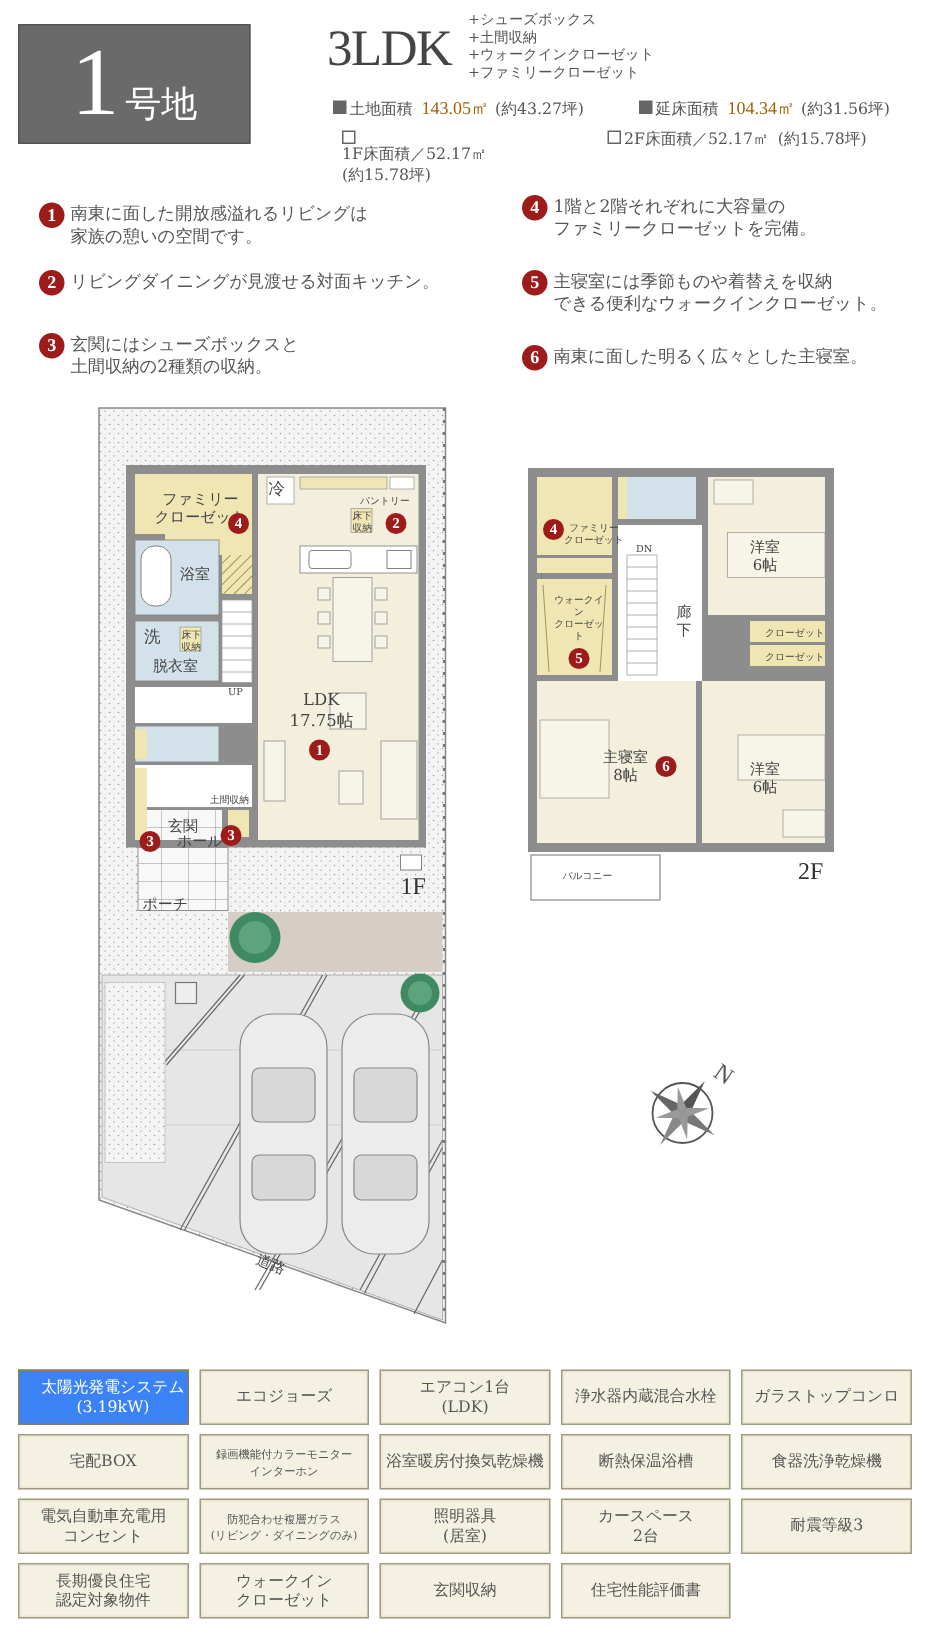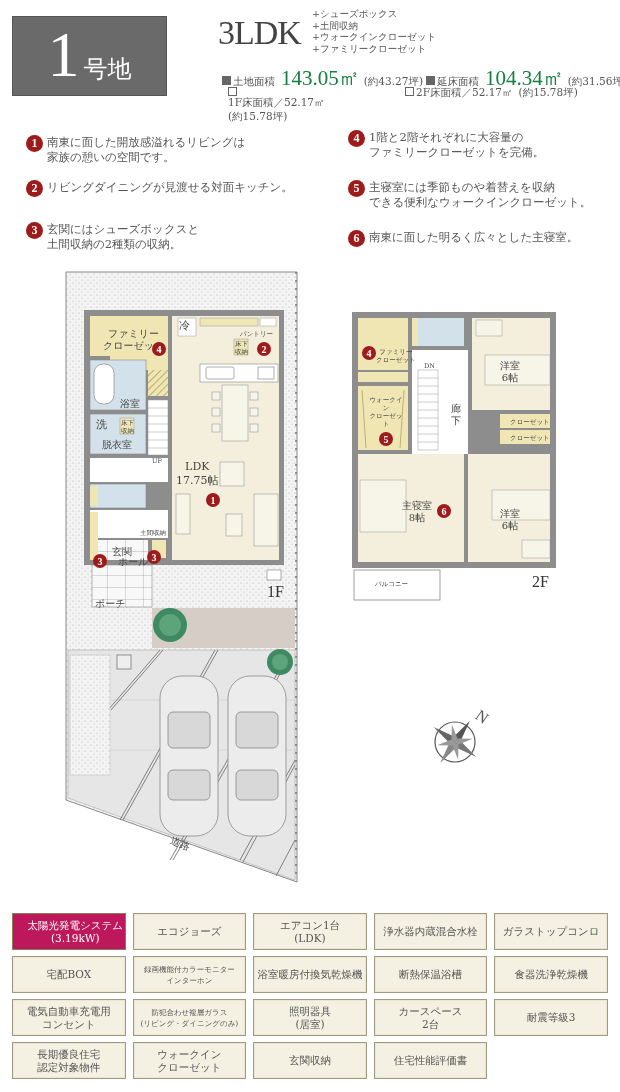--- a/index.html
+++ b/index.html
@@ -9,37 +9,37 @@
   
   .lot-badge { position: absolute; left: 12px; top: 16px; width: 155px; height: 80px; background: #6a6a6a; color: #fff; display: flex; align-items: flex-end; justify-content: center; padding-bottom: 12px; border: 1px solid #555; }
   .lot-num { font-family: "Liberation Serif", serif; font-size: 64px; line-height: 56px; }
   .lot-suffix { font-size: 24px; line-height: 28px; margin-left: 4px; }
   .plan-type { position: absolute; left: 218px; top: 14px; font-family: "Liberation Serif", serif; font-size: 34px; color: #444; letter-spacing: -1px; }
   .plan-extras { position: absolute; left: 312px; top: 8px; font-size: 9.5px; line-height: 11.5px; color: #555; }
   .area-row { position: absolute; left: 222px; font-size: 10.5px; color: #555; white-space: nowrap; display: flex; align-items: baseline; }
   .area-row .sq { display: inline-block; width: 9px; height: 9px; margin-right: 2px; vertical-align: middle; }
   .sq.filled { background: #666; }
   .sq.empty { border: 1px solid #666; background: #fff; }
-  .area-row .big { font-family: "Liberation Serif", serif; font-size: 21px; margin: 0 4px 0 6px; color: #15803d; }
+  .area-row .big { font-family: "Liberation Serif", serif; font-size: 12px; margin: 0 4px 0 6px; color: #a16207; }
   .area-row .cell { display: flex; align-items: baseline; }
 
   
   .feature { position: absolute; display: flex; align-items: flex-start; font-size: 11.5px; line-height: 15px; color: #555; }
   .num-badge { flex: 0 0 auto; width: 17px; height: 17px; border-radius: 50%; background: #9e1b1b; color: #fff; font-family: "Liberation Serif", serif; font-weight: bold; font-size: 12px; display: flex; align-items: center; justify-content: center; margin-right: 4px; margin-top: 0px; }
   .feature-text { white-space: pre-line; }
 
   
   .plan-svg { position: absolute; left: 0; top: 0; }
   .plan-label { position: absolute; font-family: "Liberation Serif", serif; font-size: 16px; color: #333; }
 
   
   .equip { position: absolute; left: 12px; top: 913px; width: 596px; display: grid; grid-template-columns: repeat(5, 1fr); grid-auto-rows: 37px; column-gap: 7px; row-gap: 6px; }
   .equip-item { background: #f5f1e2; border: 1px solid #a19a83; box-shadow: inset 0 0 0 1px #ece6d0; display: flex; align-items: center; justify-content: center; text-align: center; font-size: 10.5px; line-height: 13px; color: #555; white-space: pre-line; padding: 1px; }
   .equip-item.small { font-size: 7.5px; line-height: 11px; }
-  .equip-item.highlight { background: #be185d; color: #fff; border-color: #8a7e5a; box-shadow: none; padding-left: 14px; }
+  .equip-item.highlight { background: #3b82f6; color: #fff; border-color: #8a7e5a; box-shadow: none; padding-left: 14px; }
 
   .marker { position: absolute; width: 14px; height: 14px; border-radius: 50%; background: #9e1b1b; color: #fff; font-family: "Liberation Serif", serif; font-weight: bold; font-size: 10px; display: flex; align-items: center; justify-content: center; }
   .room-label { position: absolute; font-size: 10px; color: #444; text-align: center; line-height: 12px; white-space: pre-line; }
   .room-label.tiny { font-size: 6.5px; line-height: 8px; }
   .room-label.big { font-size: 11px; line-height: 14px; }
 </style>
 </head>
 <body>
 
 <div class="lot-badge">
@@ -295,27 +295,27 @@
 </svg>
 
 <div style="position:absolute; left:476px; top:708px; font-family:'Liberation Serif',serif; font-size:16px; color:#555; transform:rotate(35deg);">N</div>
 
 <div class="room-label" style="left:103px; top:328px;">ファミリー
 クローゼット</div>
 <div class="room-label big" style="left:179px; top:319px;">冷</div>
 <div class="room-label tiny" style="left:235px; top:340px;">床下
 収納</div>
 <div class="room-label tiny" style="left:240px; top:330px;">パントリー</div>
-<div class="room-label" style="left:120px; top:398px;font-family:Liberation Serif, serif;">浴室</div>
+<div class="room-label" style="left:120px; top:378px;font-family:Liberation Serif, serif;">浴室</div>
 <div class="room-label big" style="left:96px; top:418px;">洗</div>
 <div class="room-label tiny" style="left:121px; top:419px;">床下
 収納</div>
 <div class="room-label" style="left:102px; top:439px;">脱衣室</div>
 <div class="room-label tiny" style="left:152px; top:457px;">UP</div>
-<div class="room-label big" style="left:176px; top:460px;text-align:center;">LDK
+<div class="room-label big" style="left:193px; top:460px;text-align:center;">LDK
 17.75帖</div>
 <div class="room-label" style="left:118px; top:516px;margin-top:40px;">ホール</div>
 <div class="room-label tiny" style="left:140px; top:529px;">土間収納</div>
 <div class="room-label" style="left:112px; top:546px;">玄関</div>
 <div class="room-label" style="left:95px; top:598px;">ポーチ</div>
 <div class="room-label" style="left:170px; top:838px; transform:rotate(22deg);">道路</div>
 <div class="plan-label" style="left:267px; top:583px;">1F</div>
 
 <div class="marker" style="left:152px; top:342px;">4</div>
 <div class="marker" style="left:257px; top:342px;">2</div>

